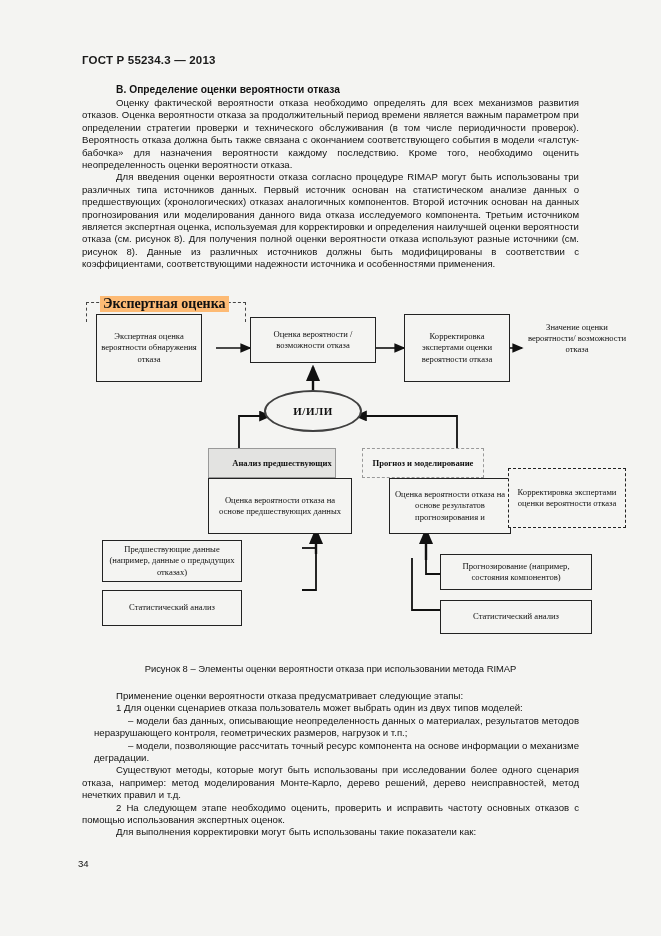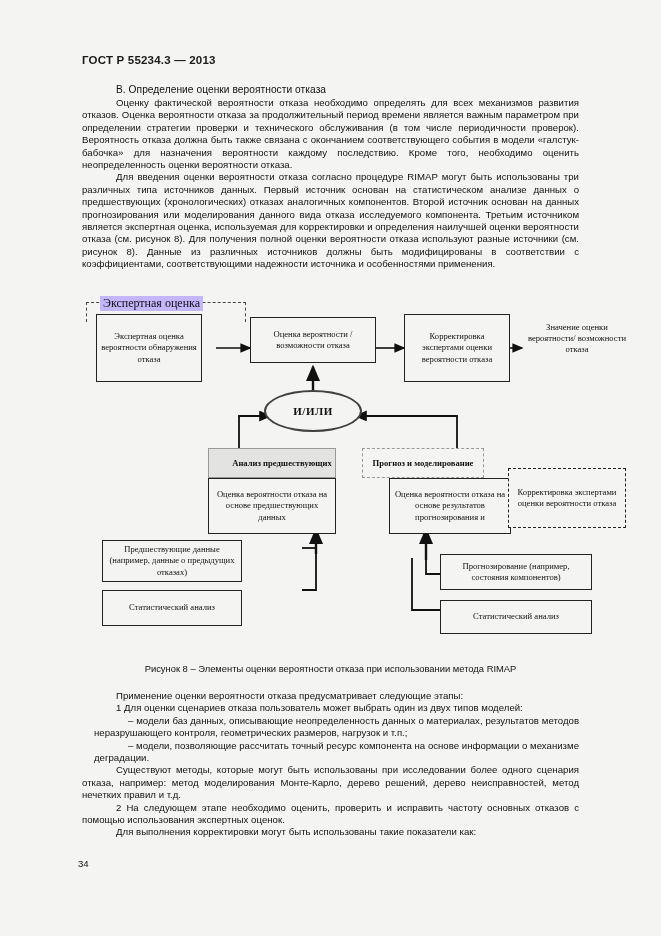--- a/index.html
+++ b/index.html
@@ -33,21 +33,21 @@
   }
   .content {
     position: absolute;
     left: 82px;
     top: 84px;
     width: 497px;
     color: #111;
   }
   .sec-title {
     font-size: 10.2px;
-    font-weight: normal;
+    font-weight: bold;
     margin: 0 0 2px 34px;
     letter-spacing: 0.05px;
   }
   p.body {
     font-size: 9.6px;
     line-height: 12.4px;
     margin: 0;
     text-align: justify;
     text-indent: 34px;
     letter-spacing: 0.02px;
@@ -106,24 +106,24 @@
   .group-dashed {
     position: absolute;
     box-sizing: border-box;
     border-top: 1px dashed #444;
     border-left: 1px dashed #444;
     border-right: 1px dashed #444;
   }
   .group-cap {
     position: absolute;
     font-family: "Liberation Serif", serif;
-    font-weight: normal;
-    font-size: 12px;
-    color: #111;
-    background: #c4b5fd;
+    font-weight: bold;
+    font-size: 14px;
+    color: #111;
+    background: #fdba74;
     padding: 0 3px;
   }
   .ellipse {
     position: absolute;
     box-sizing: border-box;
     border: 2px solid #404040;
     border-radius: 50%;
     background: #f4f4f2;
     display: flex;
     align-items: center;
@@ -224,21 +224,21 @@
 
       <div class="fig-box" style="left:186px; top:25px; width:126px; height:46px;">Оценка вероятности / возможности отказа</div>
 
       <div class="fig-box" style="left:340px; top:22px; width:106px; height:68px;">Корректировка экспертами оценки вероятности отказа</div>
 
       <div class="fig-label" style="left:458px; top:30px; width:110px;">Значение оценки вероятности/ возможности отказа</div>
 
       <div class="ellipse" style="left:200px; top:98px; width:98px; height:42px;">И/ИЛИ</div>
 
       <div class="fig-hdr" style="left:144px; top:156px; width:128px; height:30px;padding-left:20px;">Анализ предшествующих</div>
-      <div class="fig-box" style="left:144px; top:186px; width:128px; height:56px;">Оценка вероятности отказа на основе предшествующих данных</div>
+      <div class="fig-box" style="left:144px; top:186px; width:144px; height:56px;">Оценка вероятности отказа на основе предшествующих данных</div>
 
       <div class="fig-hdr" style="left:298px; top:156px; width:122px; height:30px; border-style:dashed; background:#f4f4f2;">Прогноз и моделирование</div>
       <div class="fig-box" style="left:298px; top:186px; width:122px; height:56px;margin-left:27px;">Оценка вероятности отказа на основе результатов прогнозирования и</div>
 
       <div class="fig-box dashed" style="left:444px; top:176px; width:118px; height:60px;">Корректировка экспертами оценки вероятности отказа</div>
 
       <div class="fig-box" style="left:38px; top:248px; width:140px; height:42px;">Предшествующие данные (например, данные о предыдущих отказах)</div>
       <div class="fig-box" style="left:38px; top:298px; width:140px; height:36px;">Статистический анализ</div>
 
       <div class="fig-box" style="left:376px; top:262px; width:152px; height:36px;">Прогнозирование (например, состояния компонентов)</div>

